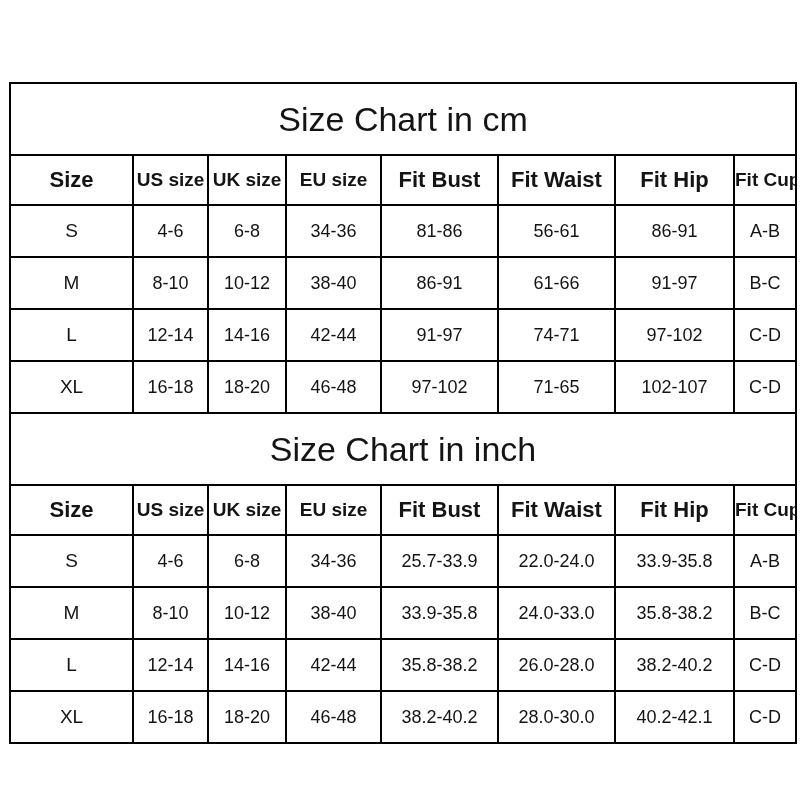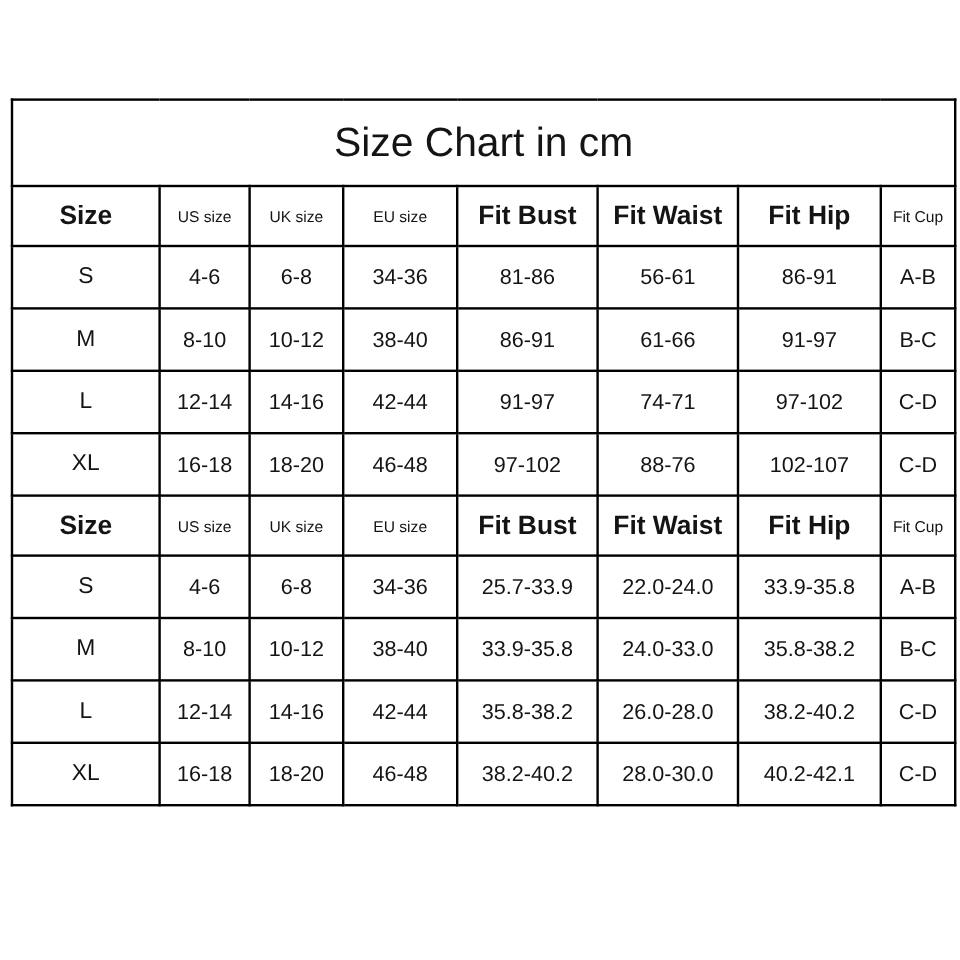--- a/index.html
+++ b/index.html
@@ -39,22 +39,22 @@
     white-space: nowrap;
   }
   td.title-cell {
     height: 70px;
     font-size: 34px;
     font-weight: 400;
     color: #141414;
   }
   table.size-chart th {
     height: 48px;
-    font-size: 13px;
-    font-weight: 400;
+    font-size: 19px;
+    font-weight: 700;
   }
   table.size-chart th.hb {
     font-size: 22px;
     font-weight: 700;
   }
   table.size-chart td.data {
     height: 50px;
     font-size: 18px;
     font-weight: 400;
   }
@@ -122,25 +122,28 @@
           <td class="data">74-71</td>
           <td class="data">97-102</td>
           <td class="data">C-D</td>
         </tr>
         <tr>
           <td class="data size-col">XL</td>
           <td class="data">16-18</td>
           <td class="data">18-20</td>
           <td class="data">46-48</td>
           <td class="data">97-102</td>
-          <td class="data">88-76</td>
+          <td class="data">71-65</td>
           <td class="data">102-107</td>
           <td class="data">C-D</td>
         </tr>
 
+        <tr>
+          <td class="title-cell" colspan="8">Size Chart in inch</td>
+        </tr>
         <tr>
           <th class="hb">Size</th>
           <th>US size</th>
           <th>UK size</th>
           <th>EU size</th>
           <th class="hb">Fit Bust</th>
           <th class="hb">Fit Waist</th>
           <th class="hb">Fit Hip</th>
           <th>Fit Cup</th>
         </tr>

